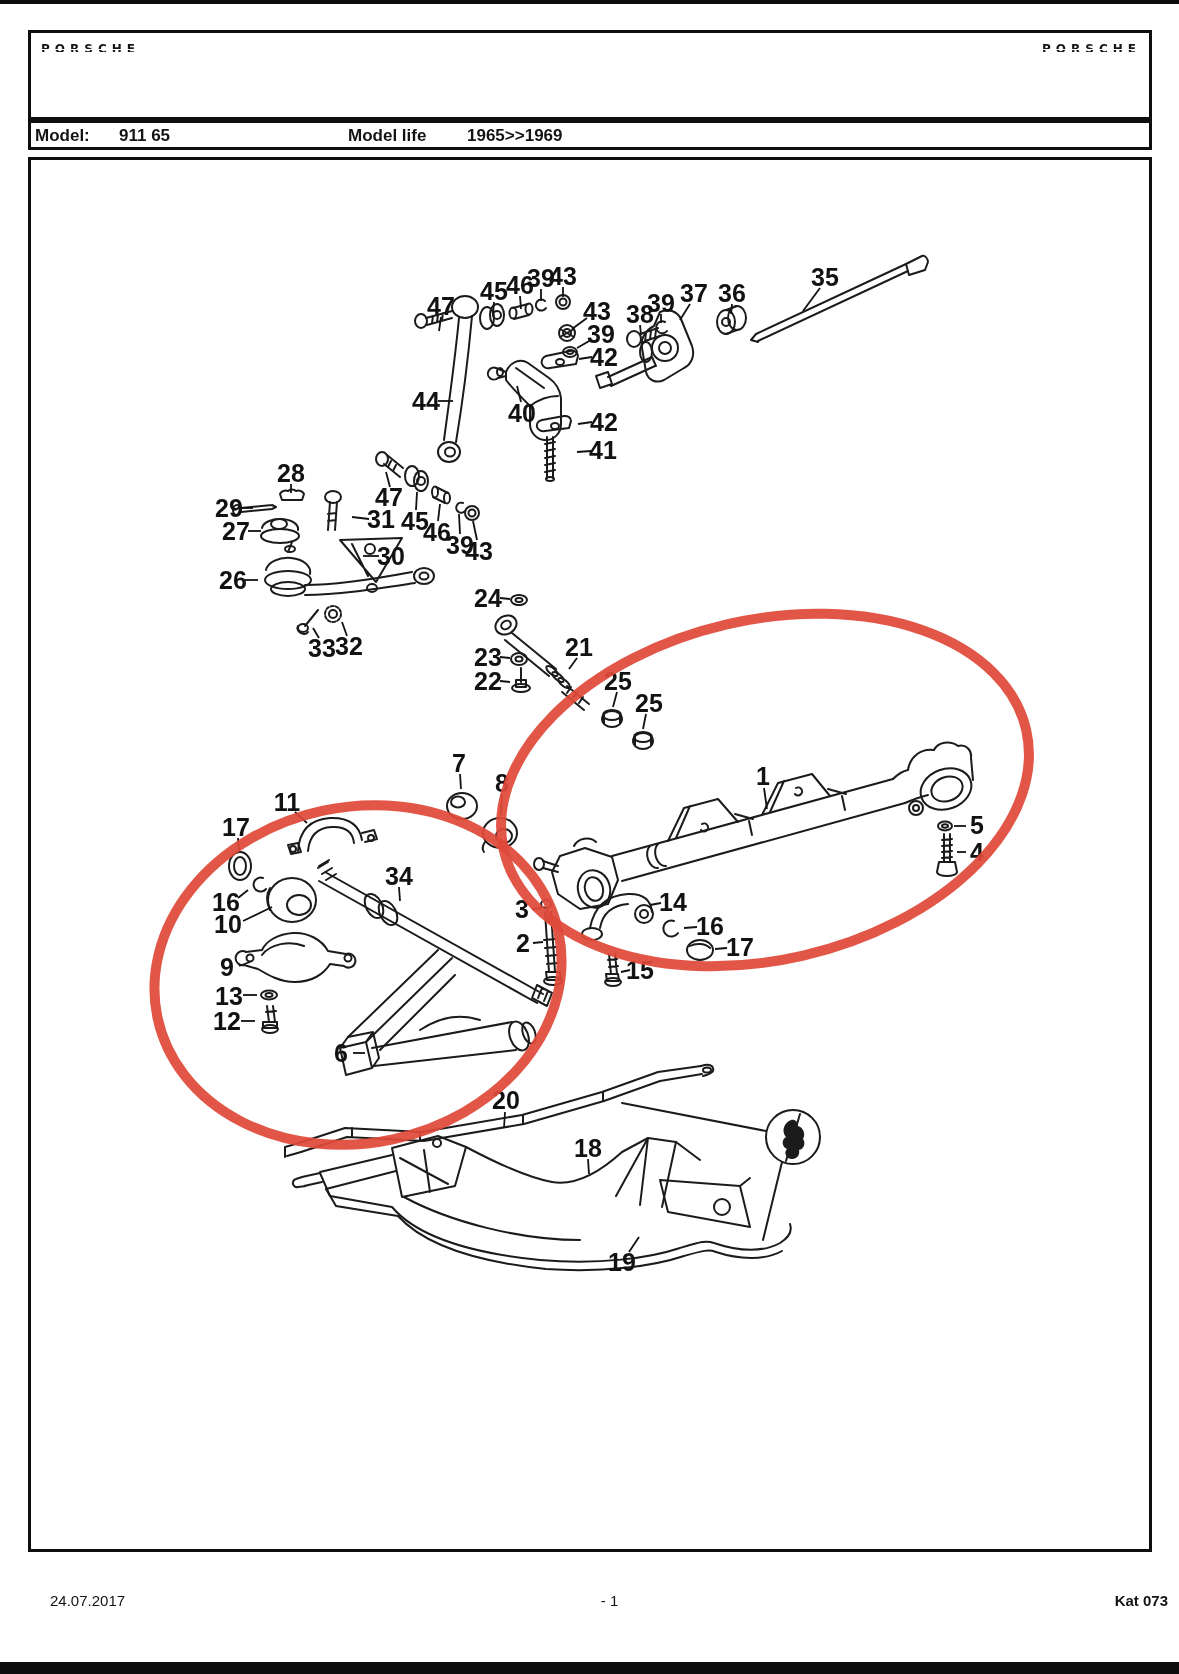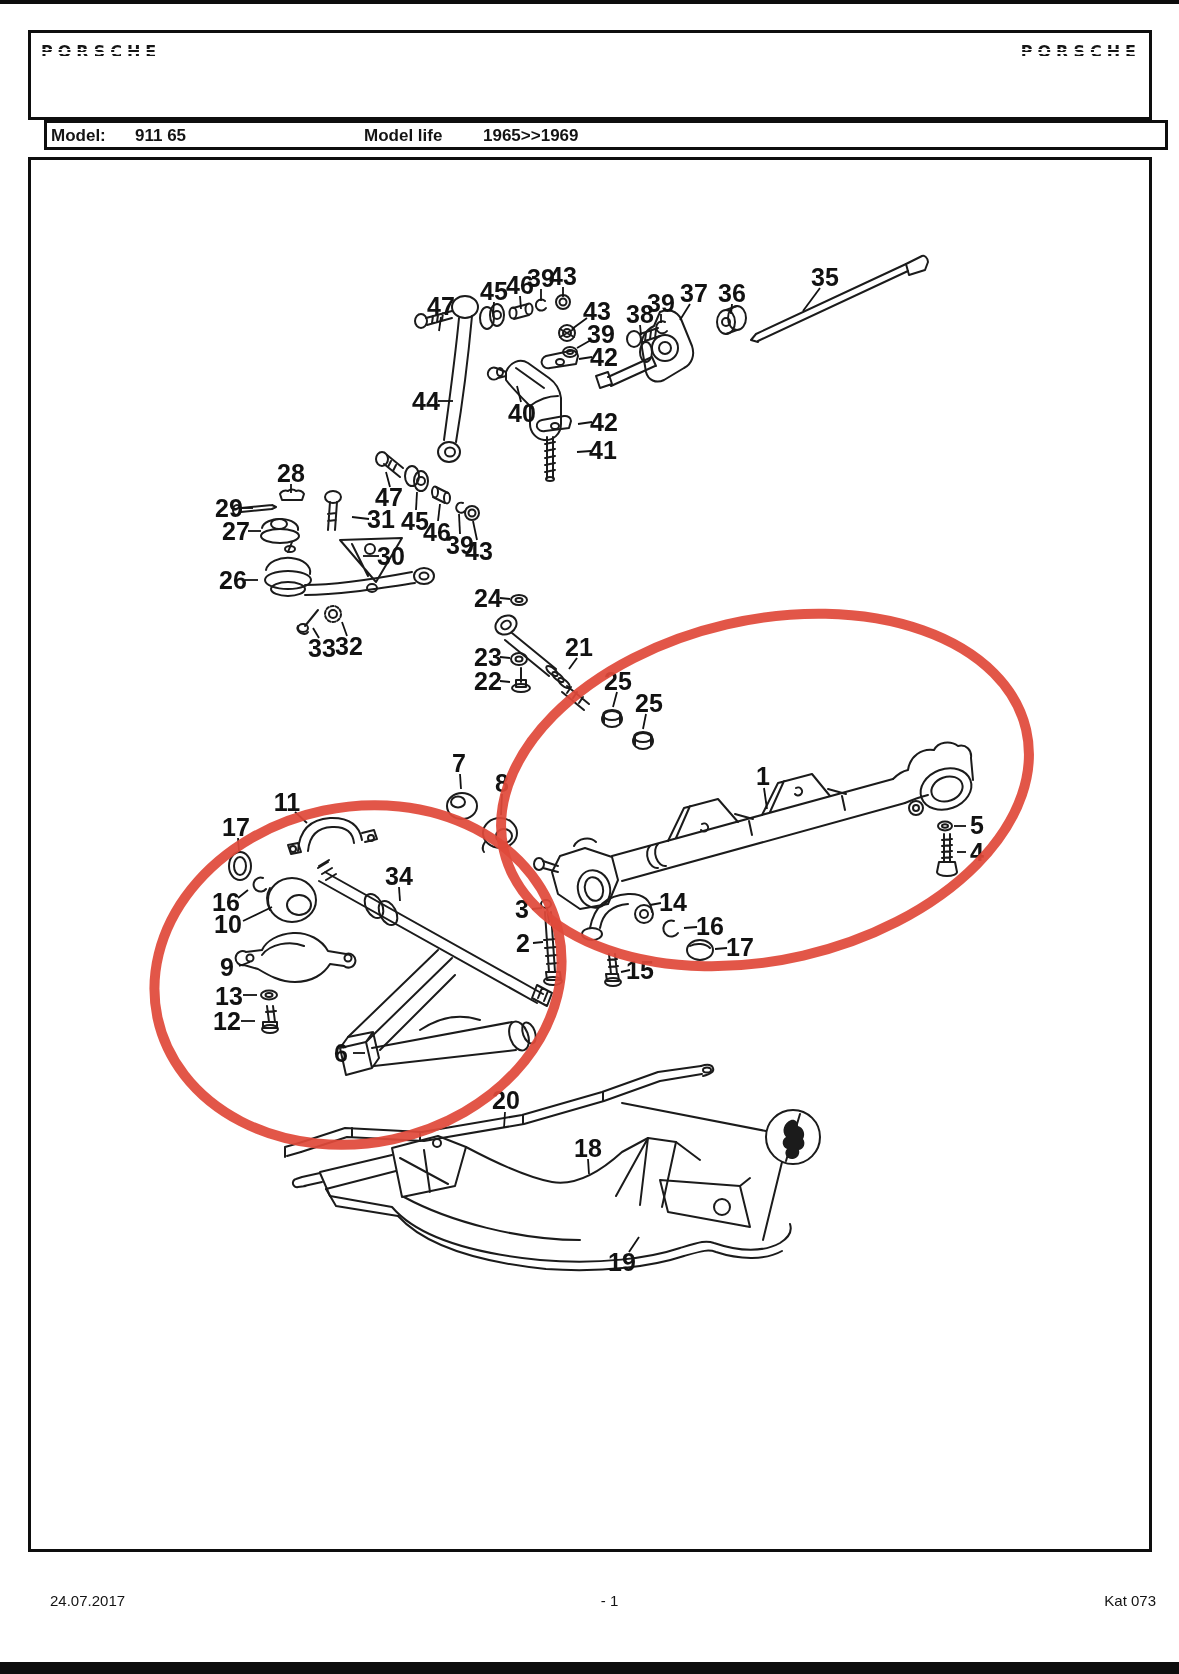--- a/index.html
+++ b/index.html
@@ -3,37 +3,37 @@
 <meta charset="utf-8">
 <style>
   html,body{margin:0;padding:0;background:#ffffff;}
   body{width:1179px;height:1674px;position:relative;overflow:hidden;
        font-family:"Liberation Sans",sans-serif;color:#141414;}
   .bar{position:absolute;left:0;width:1179px;background:#0d0d0d;}
   #top-bar{top:0;height:4px;}
   #bottom-bar{top:1662px;height:12px;}
   .box{position:absolute;border:3px solid #0e0e0e;box-sizing:border-box;background:#fff;}
   #header-box{left:28px;top:30px;width:1124px;height:90px;}
-  #model-bar{left:28px;top:120px;width:1124px;height:30px;margin-left:16px;}
+  #model-bar{left:28px;top:120px;width:1124px;height:30px;}
   #main-box{left:28px;top:157px;width:1124px;height:1395px;}
   .porsche-logo{position:absolute;top:9px;font-family:"DejaVu Sans",sans-serif;
-       font-weight:bold;font-size:16px;letter-spacing:5px;color:#161616;}
+       font-weight:bold;font-size:12px;letter-spacing:5px;color:#161616;}
   .porsche-logo::after{content:"";position:absolute;left:-2px;right:-2px;top:4px;height:12px;
        background:repeating-linear-gradient(to bottom,rgba(255,255,255,0) 0 2.6px,#ffffff 2.6px 3.9px);}
   #logo-left{left:10px;}
   #logo-right{right:8px;}
   #page-title{position:absolute;left:0;right:0;top:6px;text-align:center;
        font-size:25px;font-weight:bold;letter-spacing:.2px;}
   #model-bar span{position:absolute;top:1px;font-size:17px;font-weight:bold;line-height:23px;white-space:pre;}
   #model-label{left:4px;} #model-value{left:88px;}
   #life-label{left:317px;} #life-value{left:436px;}
   #footer{position:absolute;left:0;top:1592px;width:1179px;height:24px;font-size:15px;margin-left:20px;}
   #footer .date{position:absolute;left:30px;}
   #footer .pageno{position:absolute;left:0;right:0;text-align:center;}
-  #footer .catalog{position:absolute;right:43px;}
+  #footer .catalog{position:absolute;right:31px;font-weight:bold;}
   #diagram-svg{position:absolute;left:0;top:0;width:1179px;height:1674px;}
   .art{stroke:#1b1b1b;stroke-width:2;fill:none;stroke-linecap:round;stroke-linejoin:round;}
   .art .fill{fill:#1b1b1b;stroke:none;}
   .hl{stroke:var(--hl,#e0493a);stroke-width:10;fill:none;opacity:.93;}
   .num{font-family:"Liberation Sans",sans-serif;font-size:25px;font-weight:bold;
        fill:#121212;text-anchor:middle;dominant-baseline:central;}
   .leader{stroke:#121212;stroke-width:1.8;}
 </style>
 </head>
 <body>

